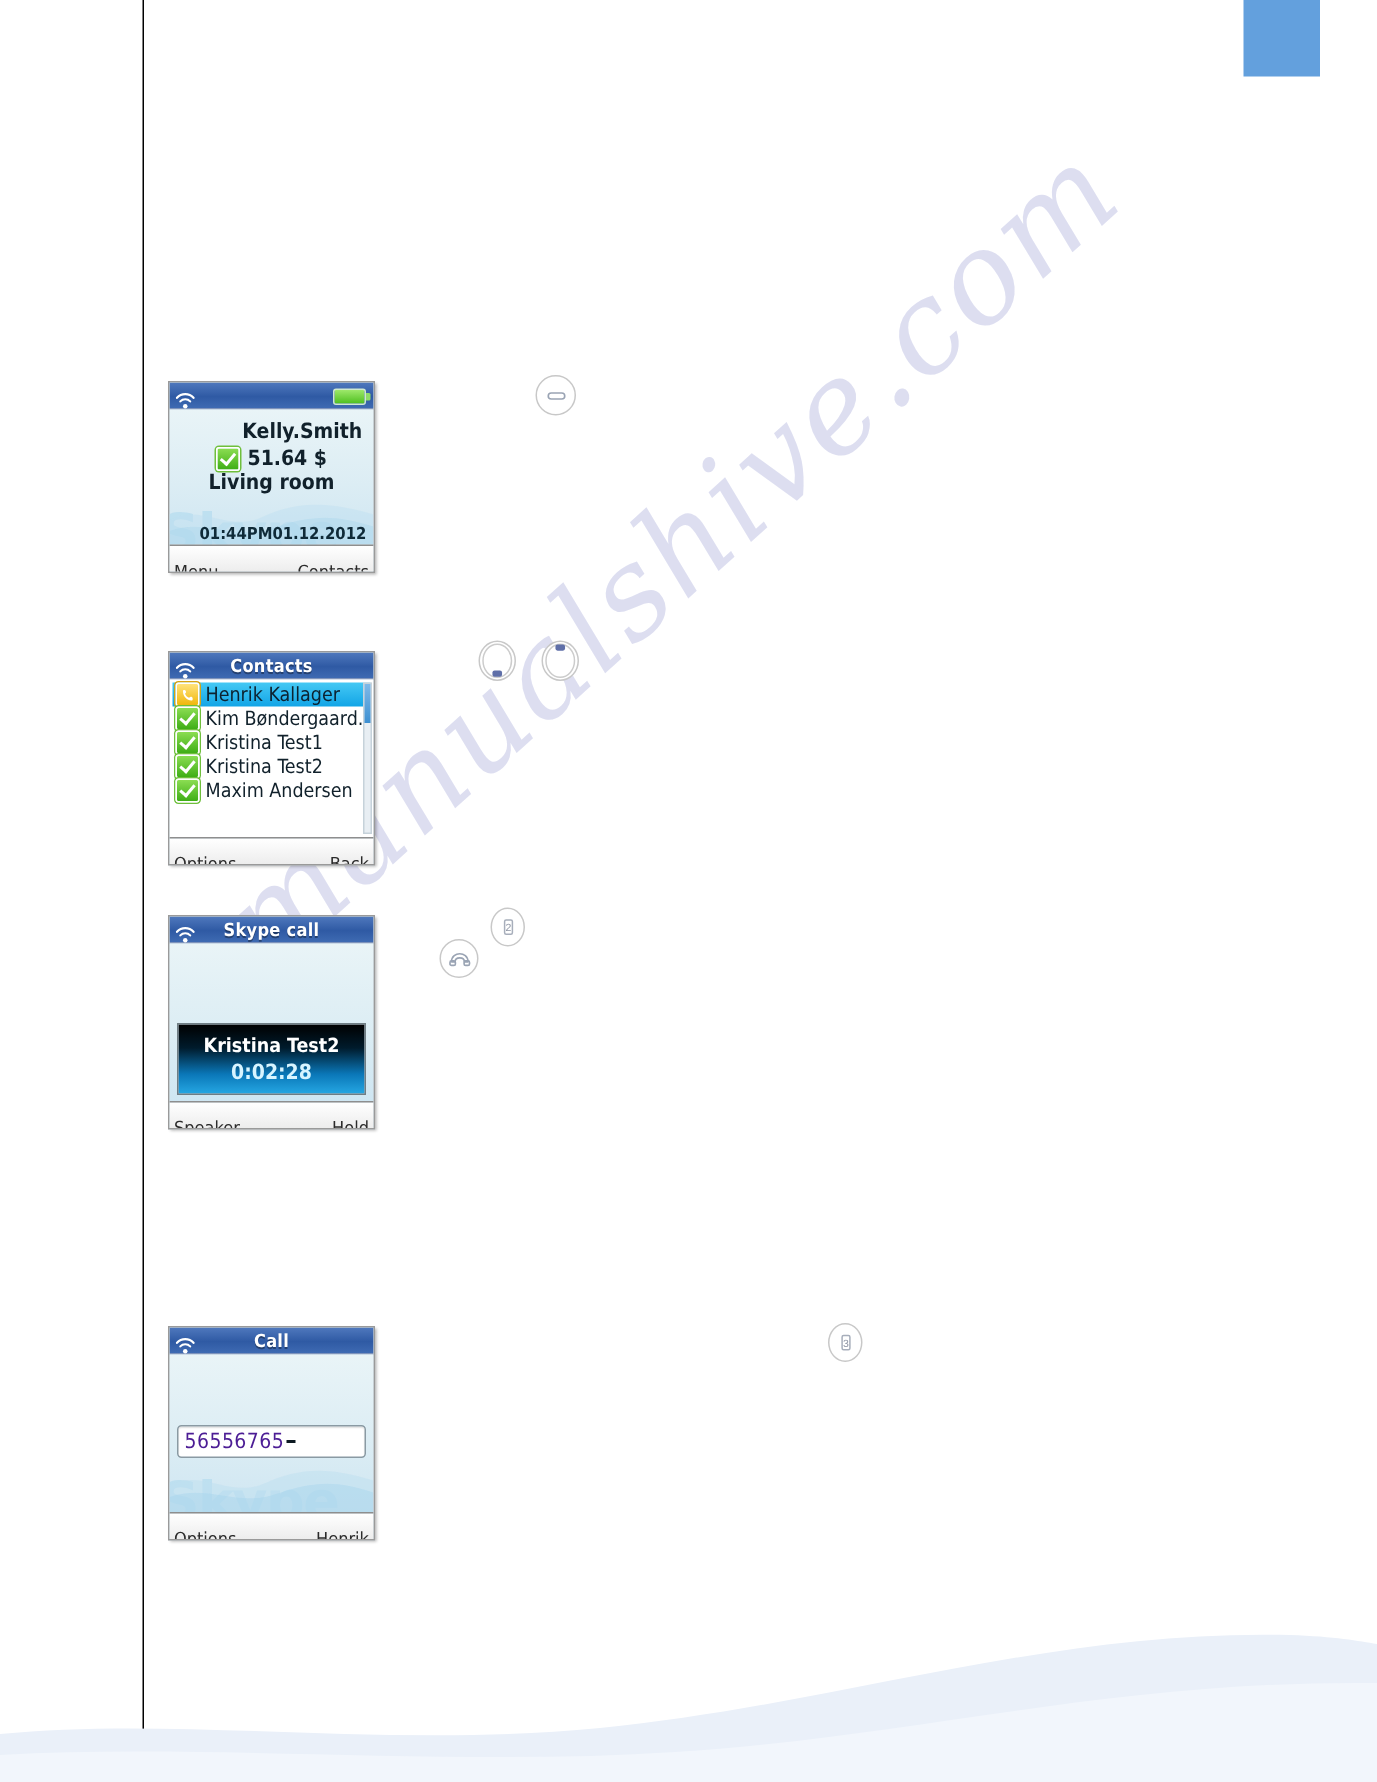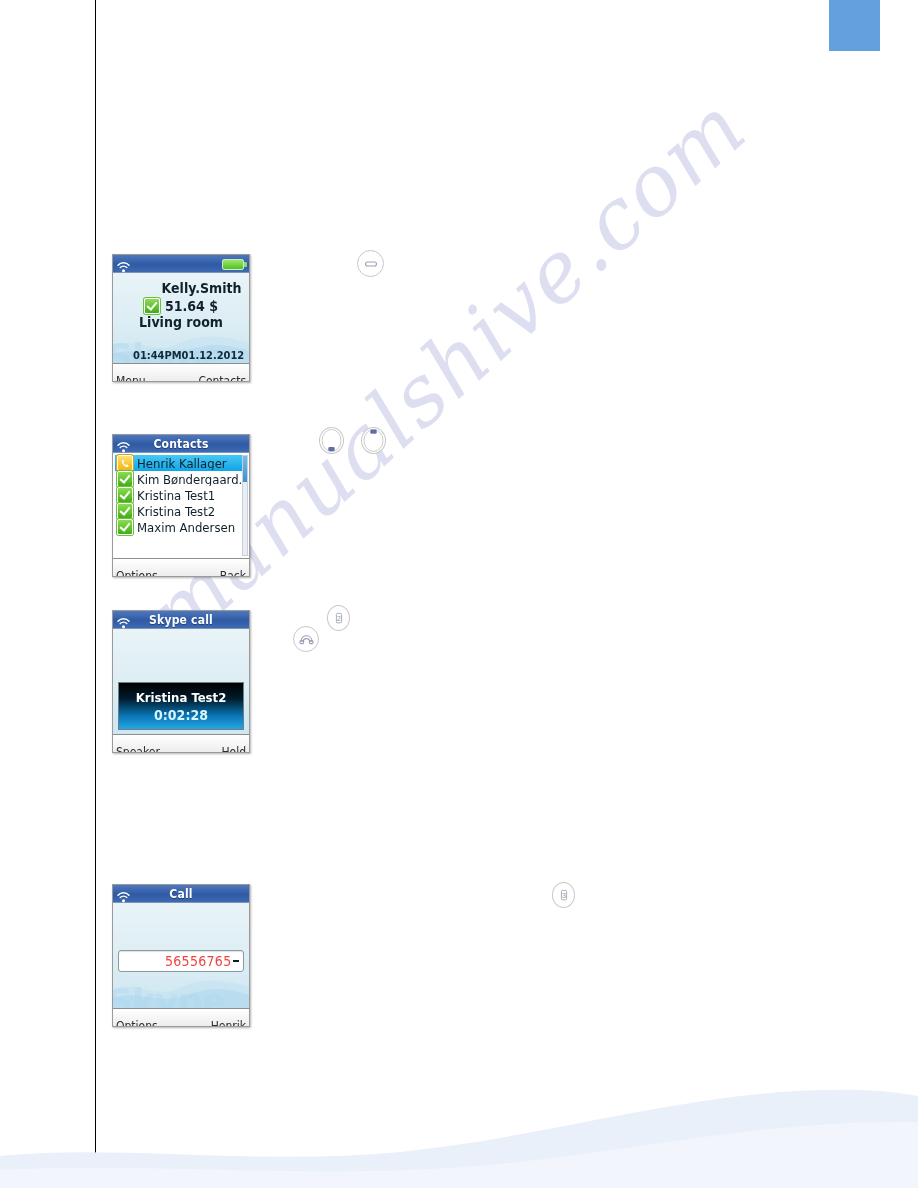--- a/index.html
+++ b/index.html
@@ -362,24 +362,23 @@
     border: 1px solid #8a9aa3;
     border-radius: 3px;
     box-shadow: inset 0 1px 1px rgba(0,0,0,.12);
     display: flex;
     align-items: center;
     padding: 0 4px;
     box-sizing: border-box;
   }
   .dial-number {
     font-size: 14px;
-    color: #ef4444;
+    color: #4c1d95;
     line-height: 1;
     letter-spacing: .3px;
-    margin-left: 42px;
   }
   .dial-caret {
     display: inline-block;
     width: 6px;
     border-bottom: 2px solid #0d1a22;
     margin-left: 1px;
     margin-bottom: 1px;
   }
 
   

